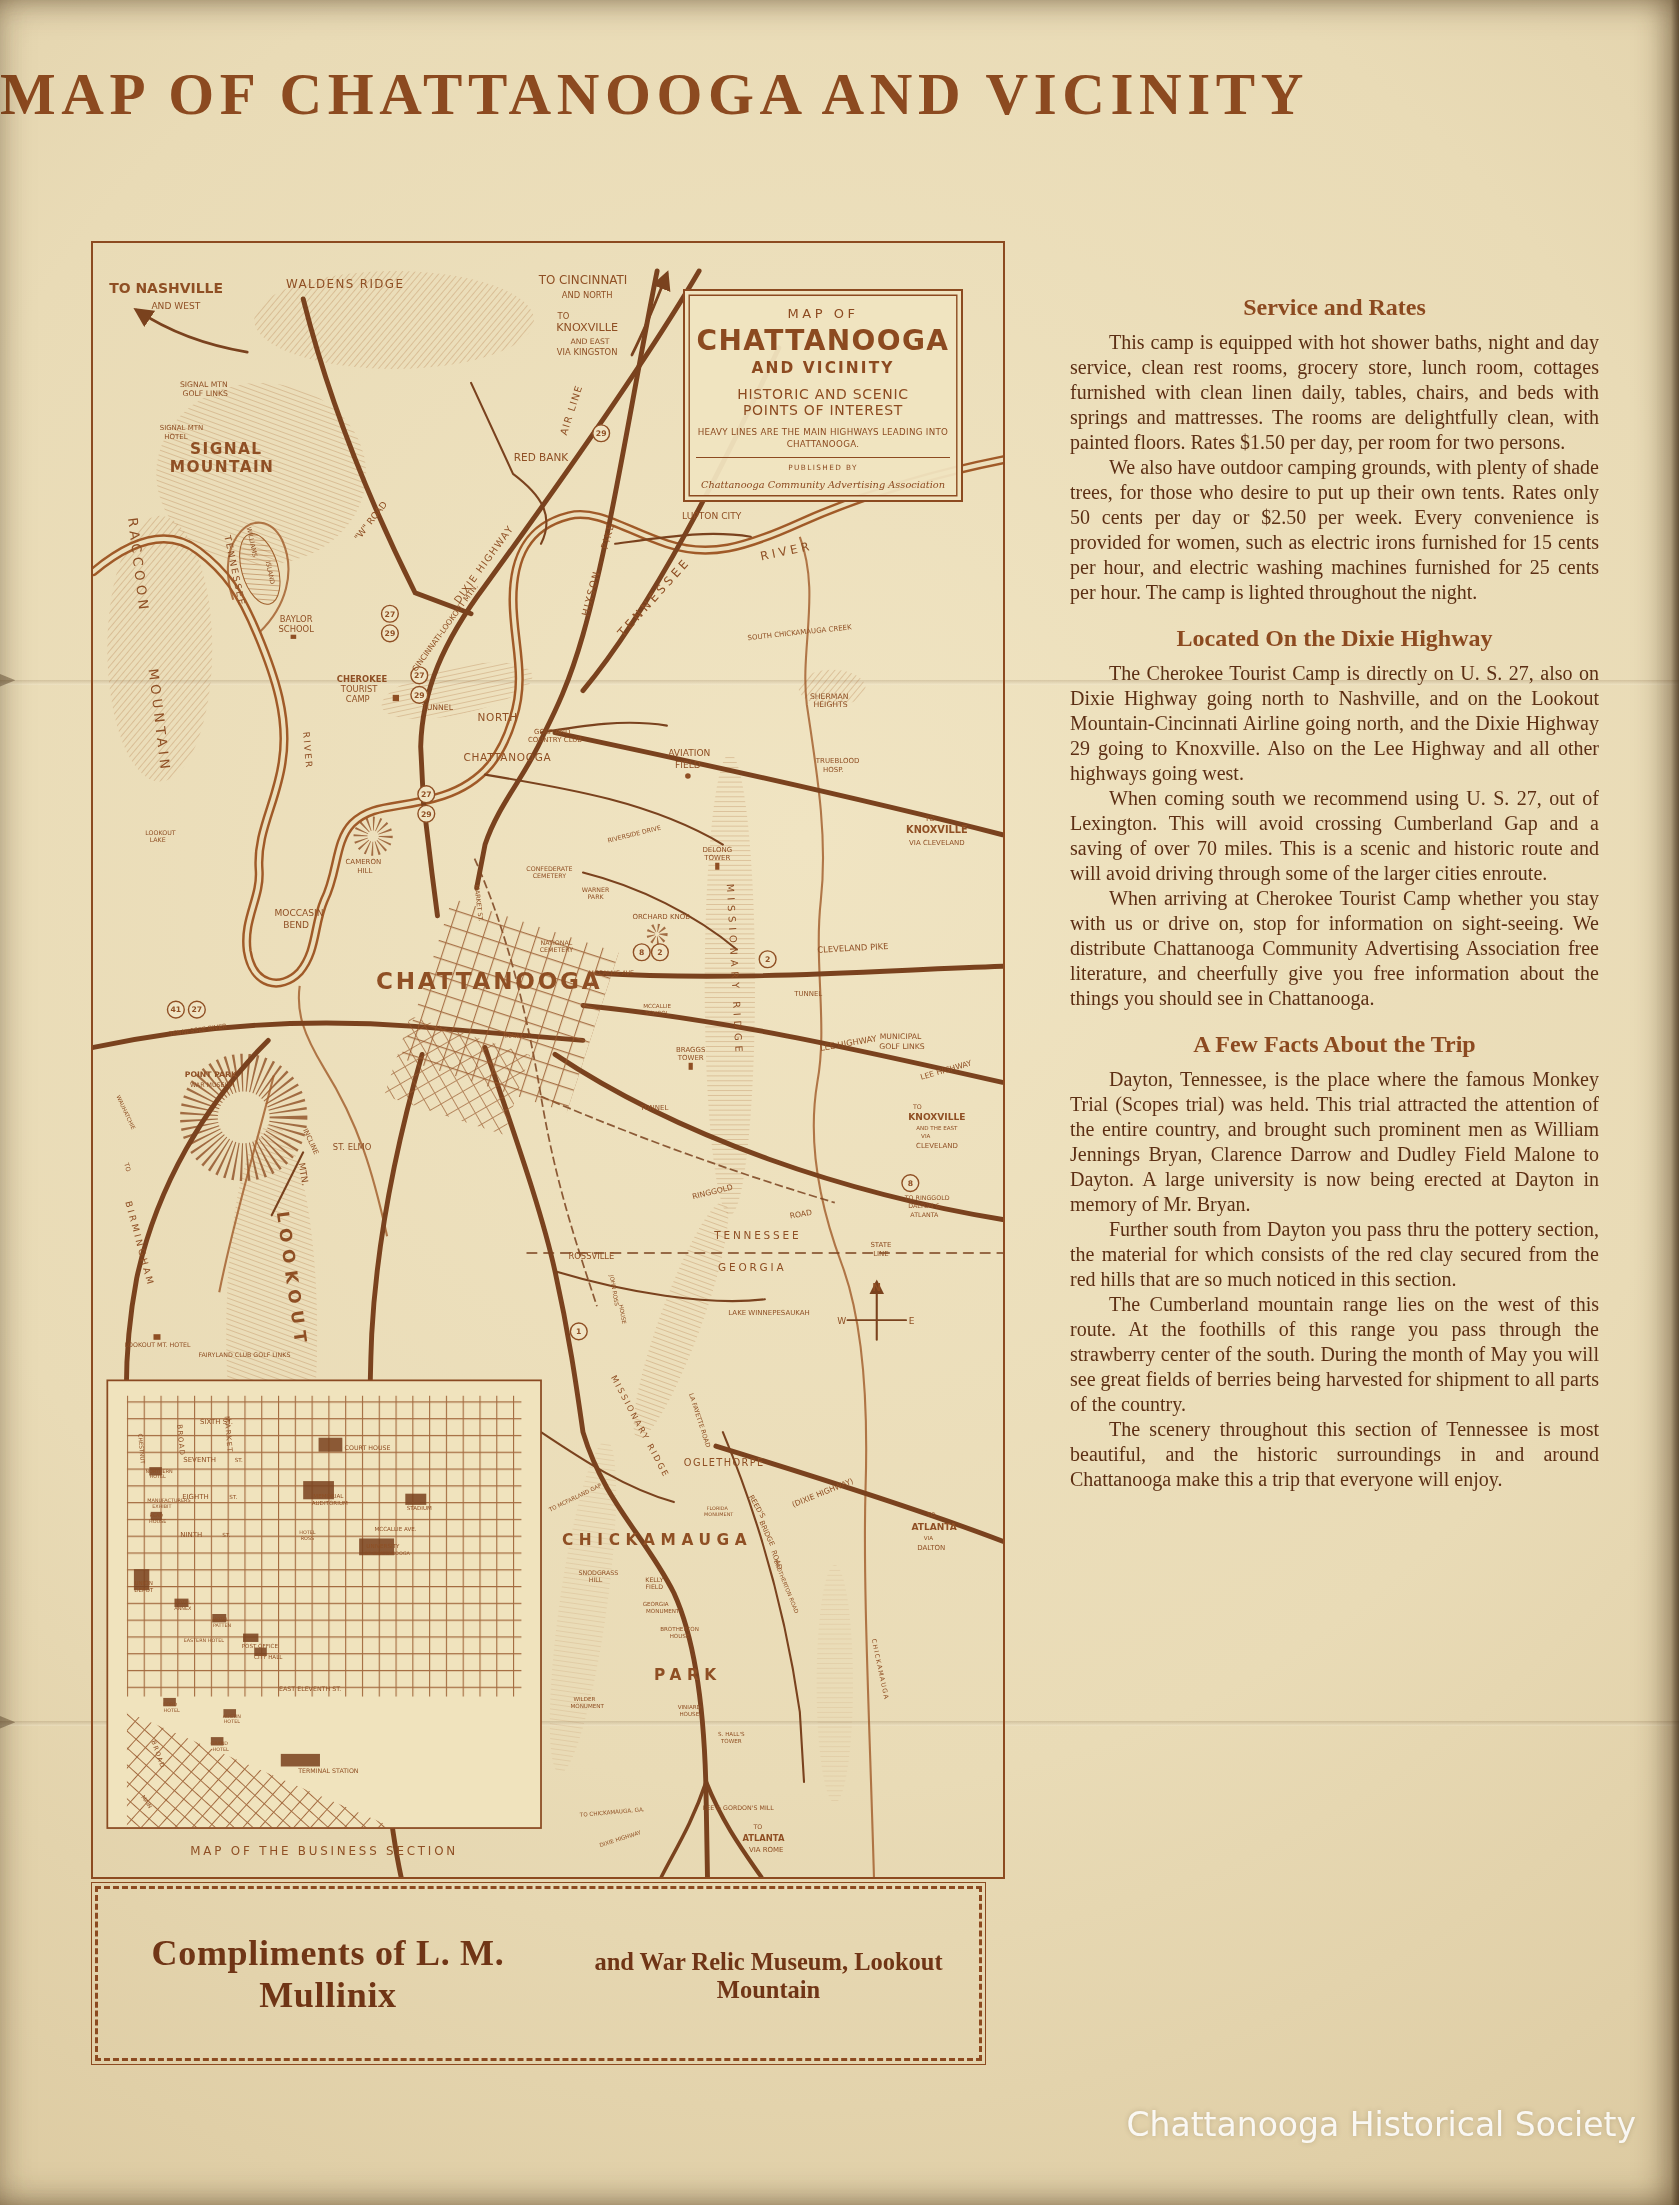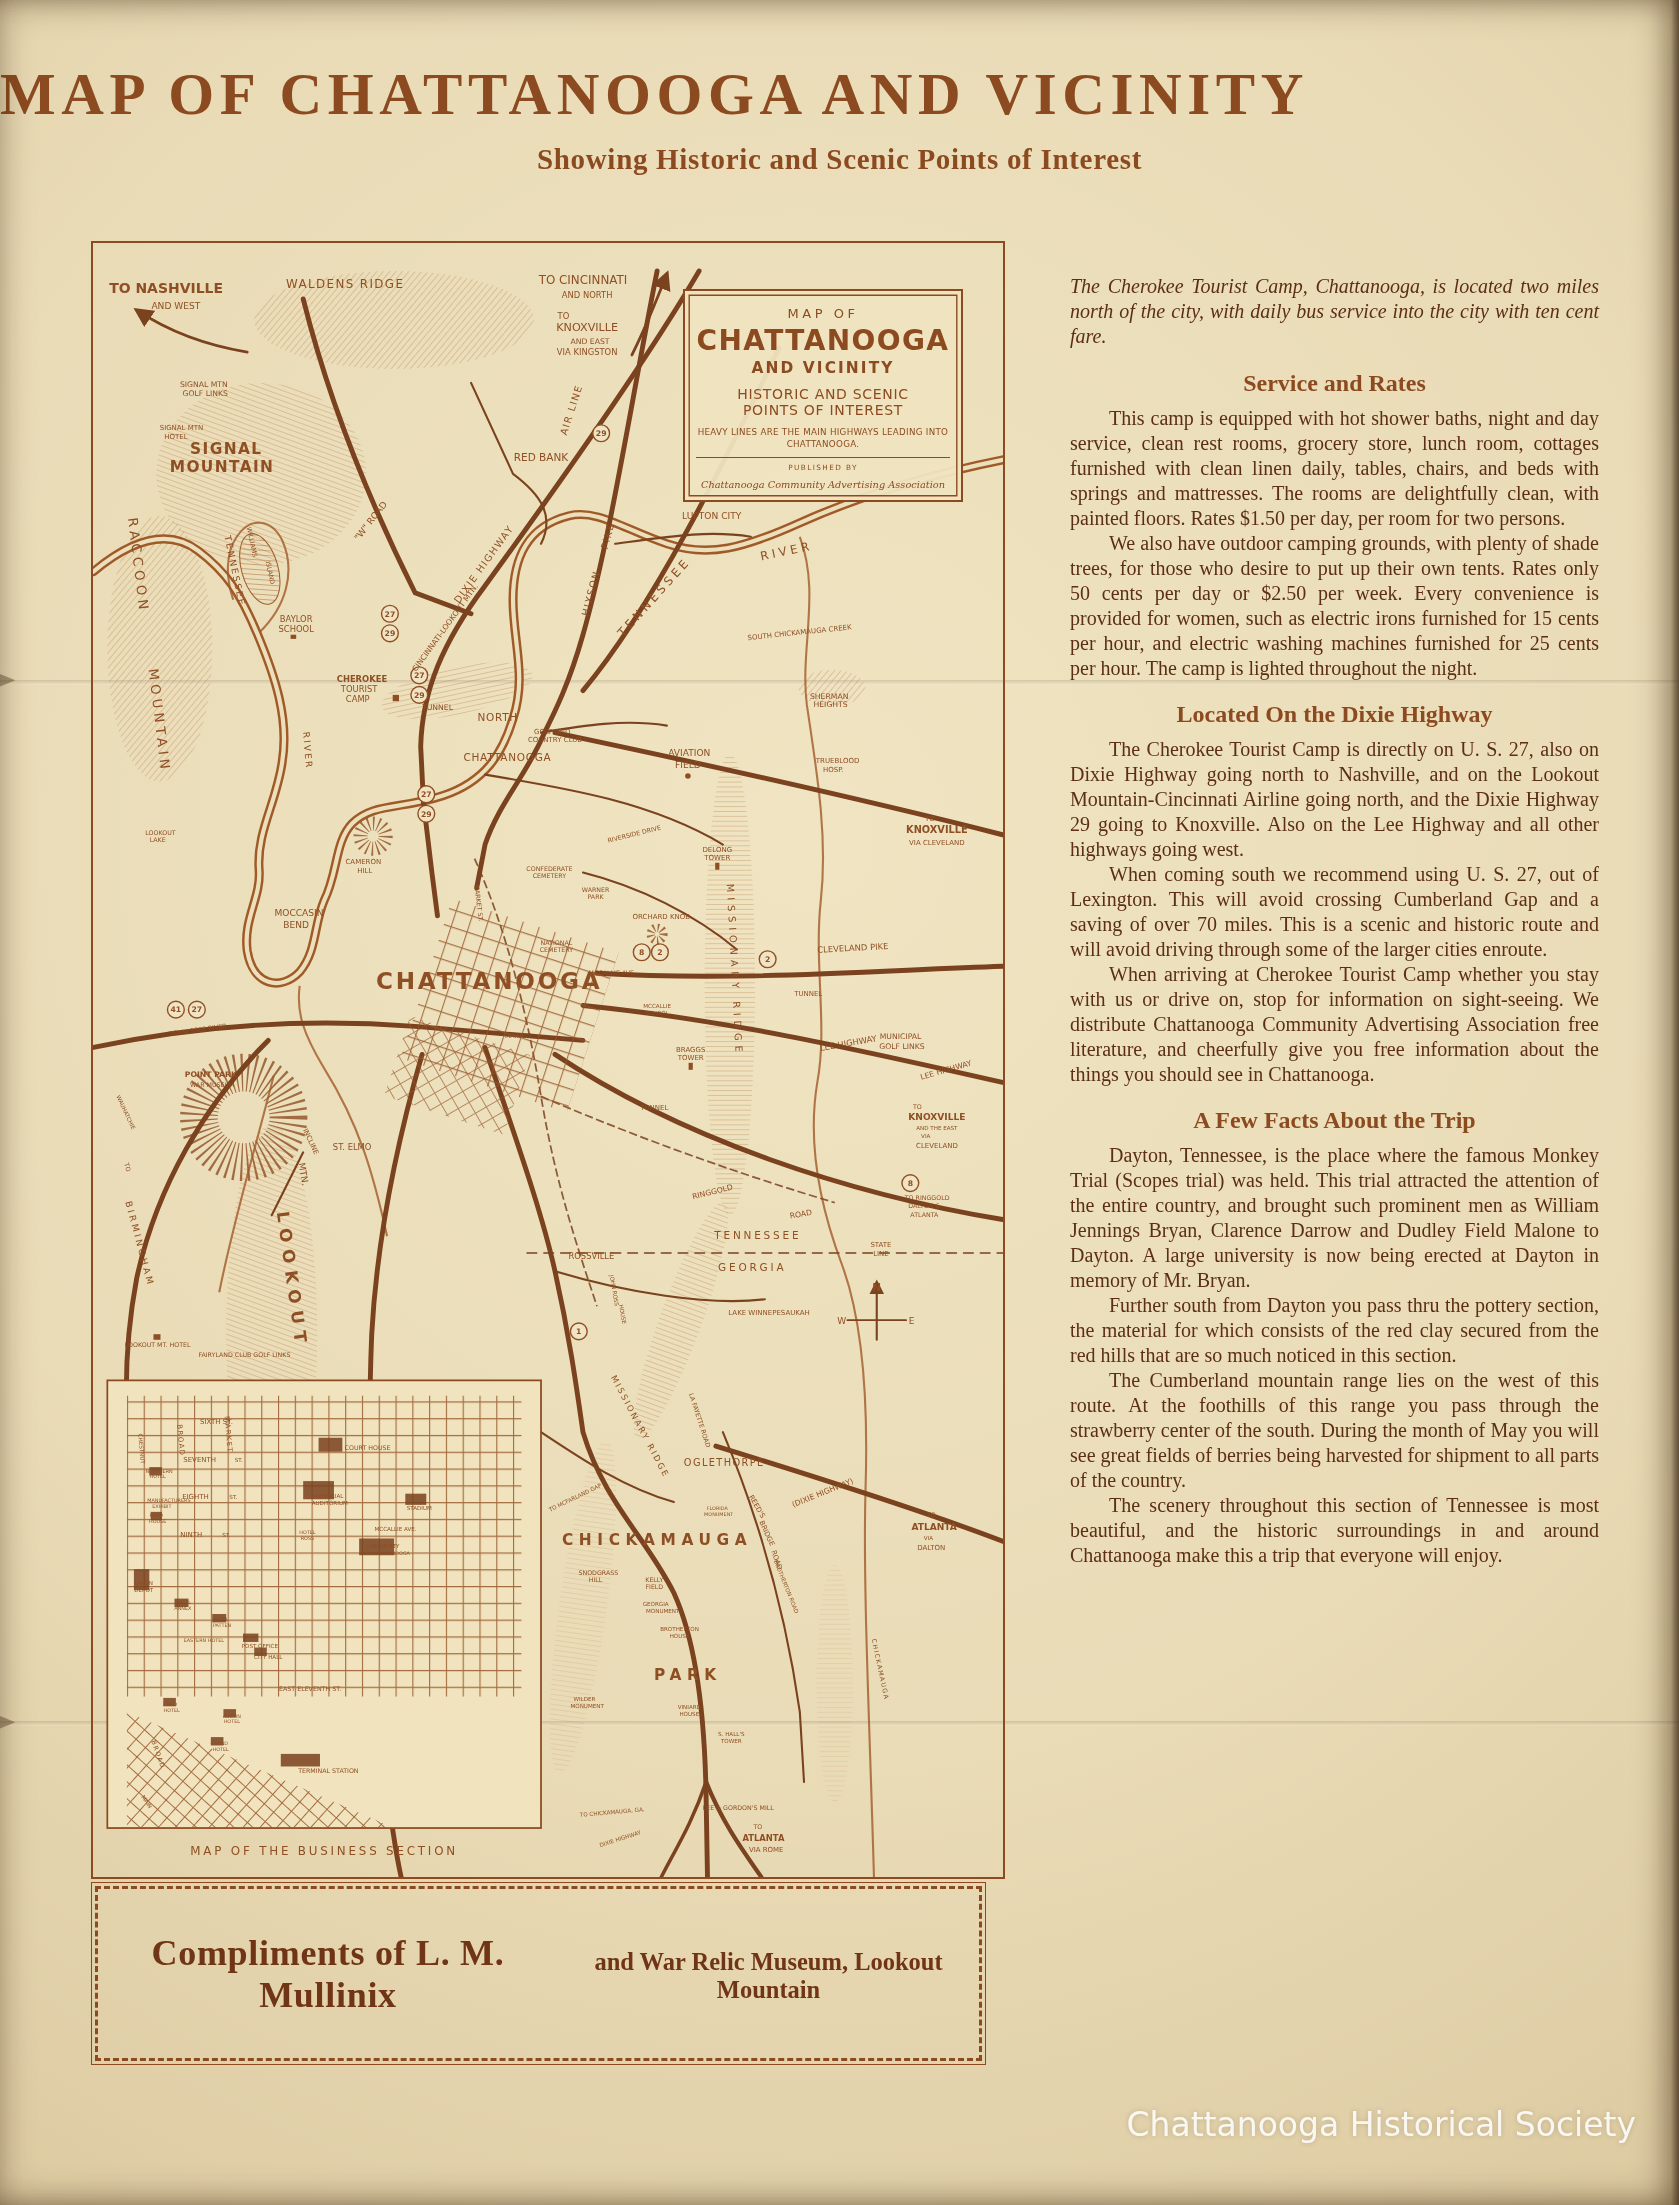--- a/index.html
+++ b/index.html
@@ -68,21 +68,20 @@
 <body>
 
 <div class="page">
 
   <div class="crease" style="top:680px"></div>
   <div class="crease" style="top:1721px"></div>
   <div class="notch" style="top:674px"></div>
   <div class="notch" style="top:1716px"></div>
 
   <div class="title">MAP OF CHATTANOOGA AND VICINITY</div>
-  <div class="subtitle">Showing Historic and Scenic Points of Interest</div>
 
   <div class="map-frame">
     <svg id="map-svg" viewBox="0 0 1300 2336">
       <defs>
         <pattern id="hachA" width="7" height="7" patternUnits="userSpaceOnUse" patternTransform="rotate(40)">
           <line x1="0" y1="0" x2="0" y2="7" stroke="#a96a35" stroke-width="1.4"></line>
         </pattern>
         <pattern id="hachB" width="7" height="7" patternUnits="userSpaceOnUse" patternTransform="rotate(110)">
           <line x1="0" y1="0" x2="0" y2="7" stroke="#a96a35" stroke-width="1.4"></line>
         </pattern>
@@ -454,21 +453,20 @@
       <div class="l3">AND VICINITY</div>
       <div class="l4">HISTORIC AND SCENIC</div>
       <div class="l5">POINTS OF INTEREST</div>
       <div class="note">HEAVY LINES ARE THE MAIN HIGHWAYS LEADING INTO CHATTANOOGA.</div>
       <div class="pub">PUBLISHED BY</div>
       <div class="publisher">Chattanooga Community Advertising Association</div>
     </div>
   </div>
 
   <div class="article">
-    <p class="intro">The Cherokee Tourist Camp, Chattanooga, is located two miles north of the city, with daily bus service into the city with ten cent fare.</p>
 
     <h3>Service and Rates</h3>
     <p class="para">This camp is equipped with hot shower baths, night and day service, clean rest rooms, grocery store, lunch room, cottages furnished with clean linen daily, tables, chairs, and beds with springs and mattresses.  The rooms are delightfully clean, with painted floors.  Rates $1.50 per day, per room for two persons.</p>
     <p class="para">We also have outdoor camping grounds, with plenty of shade trees, for those who desire to put up their own tents.  Rates only 50 cents per day or $2.50 per week.  Every convenience is provided for women, such as electric irons furnished for 15 cents per hour, and electric washing machines furnished for 25 cents per hour.  The camp is lighted throughout the night.</p>
 
     <h3>Located On the Dixie Highway</h3>
     <p class="para">The Cherokee Tourist Camp is directly on U. S. 27, also on Dixie Highway going north to Nashville, and on the Lookout Mountain-Cincinnati Airline going north, and the Dixie Highway 29 going to Knoxville.  Also on the Lee Highway and all other highways going west.</p>
     <p class="para">When coming south we recommend using U. S. 27, out of Lexington.  This will avoid crossing Cumberland Gap and a saving of over 70 miles.  This is a scenic and historic route and will avoid driving through some of the larger cities enroute.</p>
     <p class="para">When arriving at Cherokee Tourist Camp whether you stay with us or drive on, stop for information on sight-seeing.  We distribute Chattanooga Community Advertising Association free literature, and cheerfully give you free information about the things you should see in Chattanooga.</p>
 

